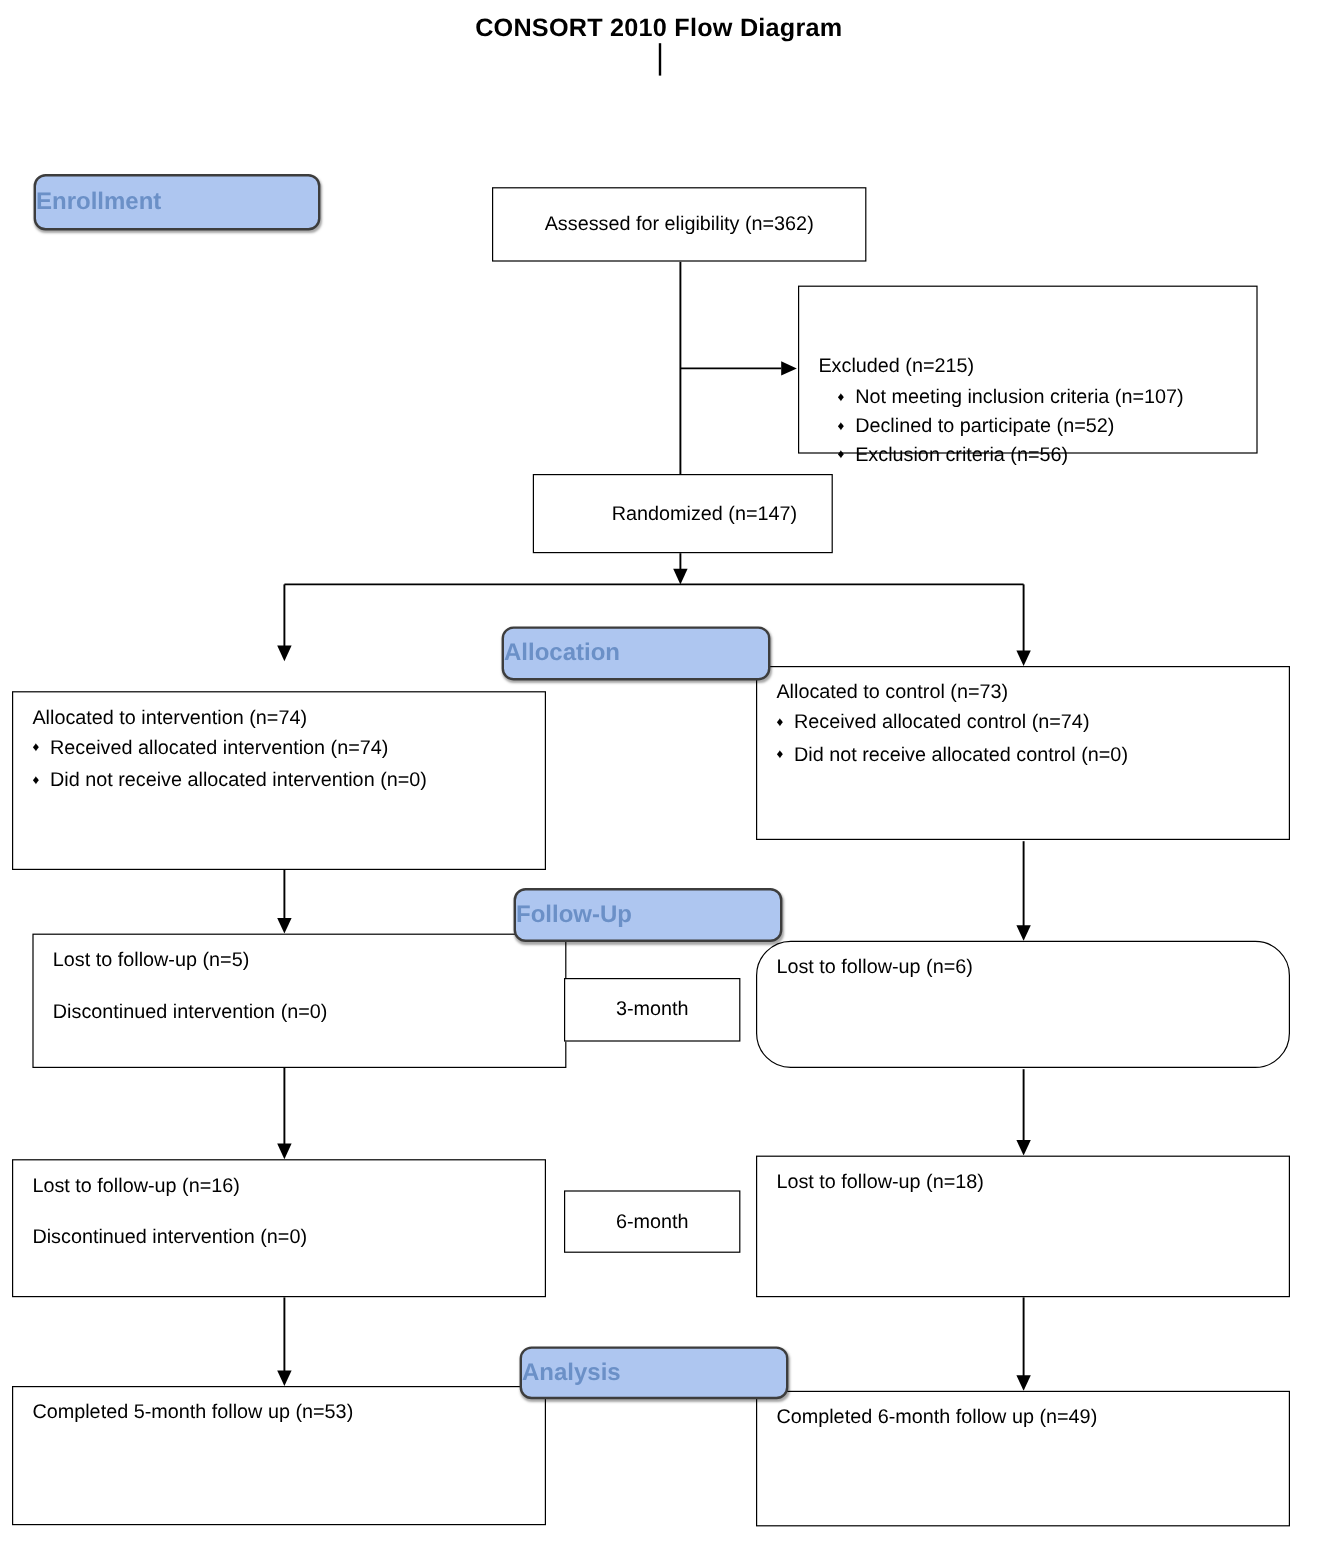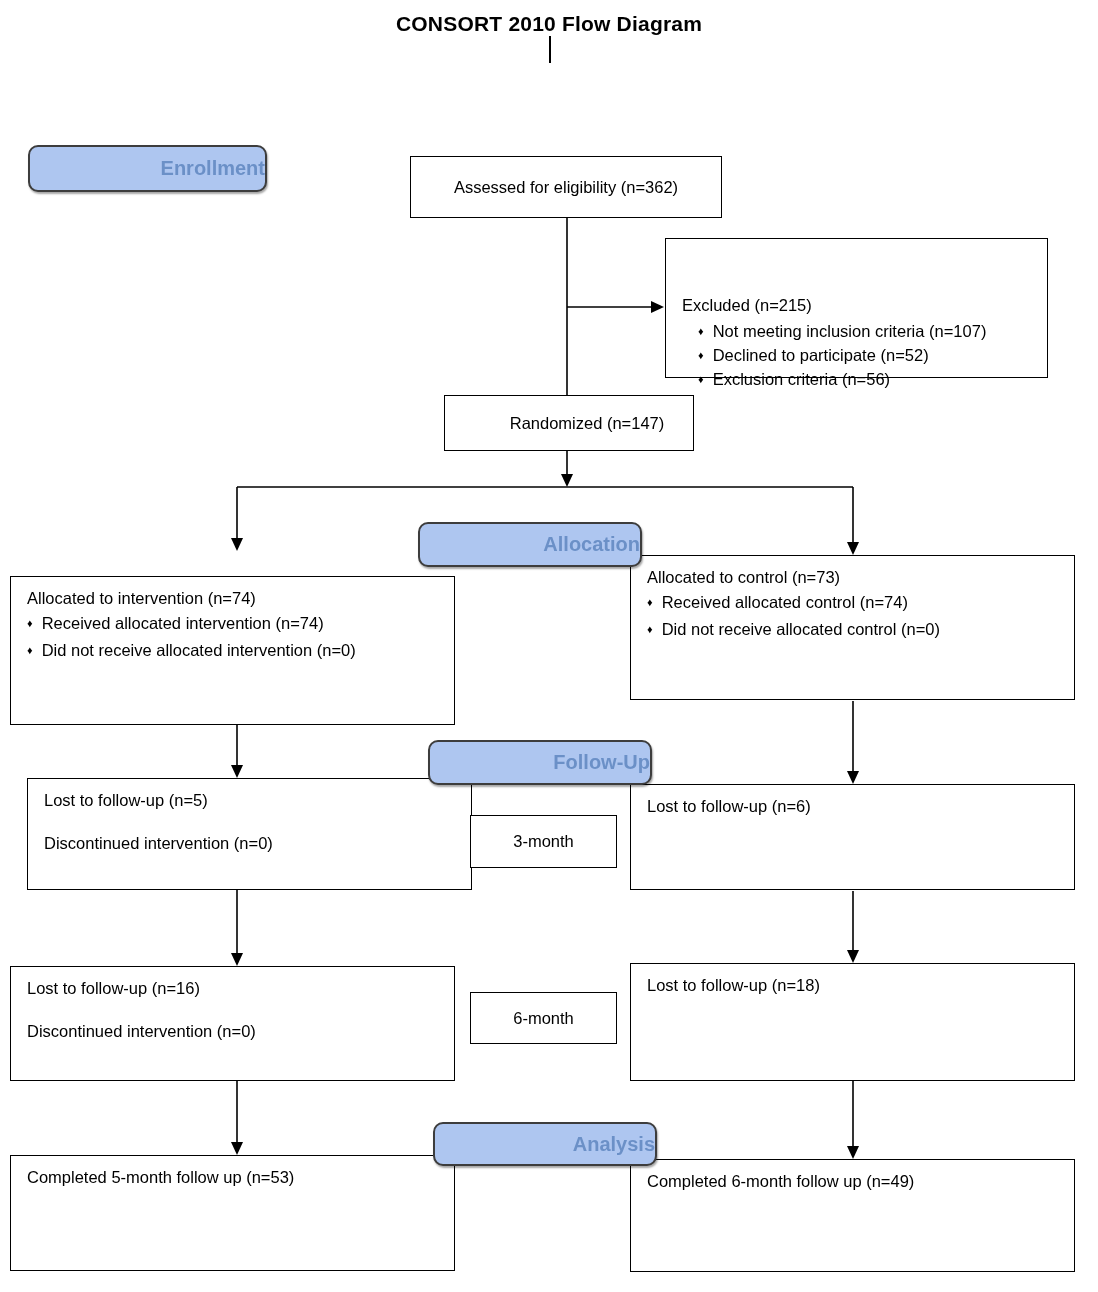--- a/index.html
+++ b/index.html
@@ -30,21 +30,21 @@
   }
   .box.center{display:flex;align-items:center;justify-content:center;text-align:right;}
   .box.pad{padding:12px 16px;}
 
   .stage-label{
     position:absolute;
     background:#aec6f0;
     border:2px solid #3d3d3d;
     border-radius:10px;
     box-sizing:border-box;
-    display:flex;align-items:center;justify-content:flex-end;
+    display:flex;align-items:center;justify-content:flex-start;
     font-weight:bold;font-size:20px;color:#6b90c7;
     z-index:2;
     box-shadow:1px 2px 2px rgba(0,0,0,0.35);
   }
 
   .box-title{margin:0 0 6px 0;}
   ul.bullets{list-style:none;margin:0;padding:0;}
   ul.bullets li{display:flex;align-items:baseline;margin:0 0 8px 0;}
   .bullet{font-size:11px;margin-right:9px;position:relative;top:-2px;}
   .excluded ul.bullets{padding-left:16px;}
@@ -121,21 +121,21 @@
         <span class="bullet">♦</span>
         <span>Declined to participate (n=52)</span>
       </li>
       <li>
         <span class="bullet">♦</span>
         <span>Exclusion criteria (n=56)</span>
       </li>
     </ul>
   </div>
 
-  <div class="box center" style="left:444px;top:395px;width:250px;height:56px;padding-left:36px;">
+  <div class="box center" style="left:444px;top:395px;width:250px;height:66px;padding-left:36px;">
     <span>Randomized (n=147)</span>
   </div>
 
   <div class="box pad" style="left:10px;top:576px;width:445px;height:149px;">
     <div class="box-title">Allocated to intervention (n=74)</div>
     <ul class="bullets">
       <li>
         <span class="bullet">♦</span>
         <span>Received allocated intervention (n=74)</span>
       </li>
@@ -162,21 +162,21 @@
 
   <div class="box pad" style="left:27px;top:778px;width:445px;height:112px;">
     <p class="line1">Lost to follow-up (n=5)</p>
     <p class="line0">Discontinued intervention (n=0)</p>
   </div>
 
   <div class="box center" style="left:470px;top:815px;width:147px;height:53px;">
     <span>3-month</span>
   </div>
 
-  <div class="box pad" style="left:630px;top:784px;width:445px;height:106px;">
+  <div class="box pad" style="left:630px;top:784px;width:445px;height:106px;border-radius:29px;">
     <p class="line0">Lost to follow-up (n=6)</p>
   </div>
 
   <div class="box pad" style="left:10px;top:966px;width:445px;height:115px;">
     <p class="line1">Lost to follow-up (n=16)</p>
     <p class="line0">Discontinued intervention (n=0)</p>
   </div>
 
   <div class="box center" style="left:470px;top:992px;width:147px;height:52px;">
     <span>6-month</span>

